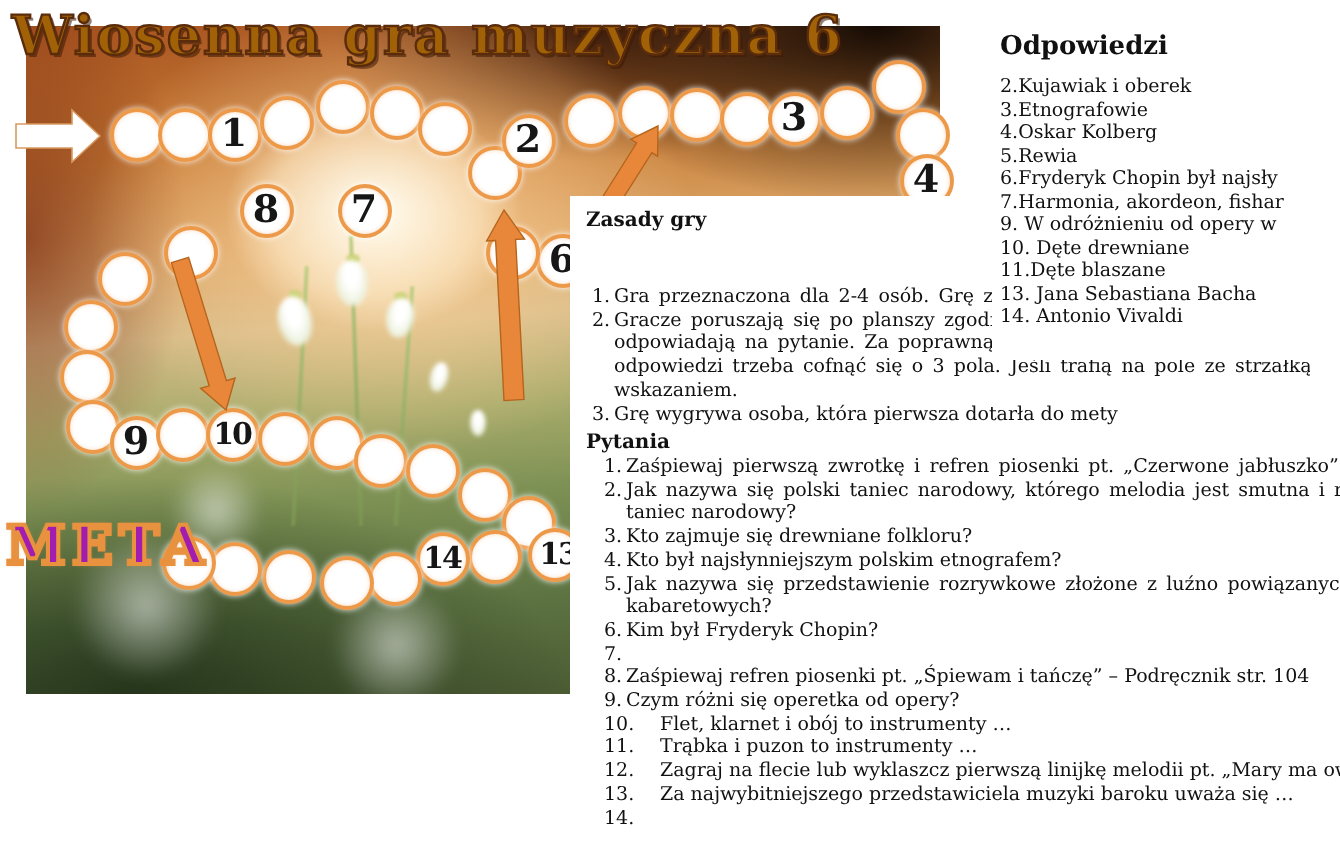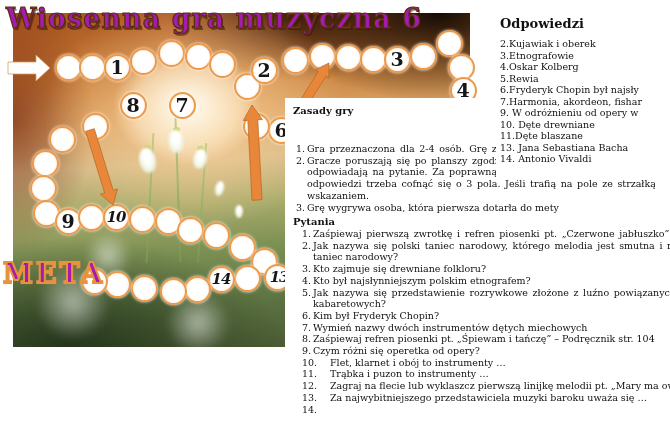--- a/index.html
+++ b/index.html
@@ -21,21 +21,21 @@
   }
   .spot{position:absolute;border-radius:50%;background:radial-gradient(circle, rgba(255,255,255,.55), rgba(255,255,255,0) 70%);filter:blur(4px);}
   .bloom{position:absolute;border-radius:50% 50% 46% 46%;
     background:radial-gradient(ellipse at 50% 32%, #ffffff 30%, #eef3e2 62%, rgba(238,243,226,0) 88%);
     filter:blur(1px);}
   .stem{position:absolute;width:2px;background:linear-gradient(#c3cf85,#7a9452);filter:blur(.6px);}
   .cap{position:absolute;width:7px;height:5px;border-radius:50%;background:#cdd37b;filter:blur(.7px);}
   
   .title{
     position:absolute;left:6px;top:3px;z-index:4;width:440px;
-    font-size:27px;font-weight:bold;letter-spacing:1px;color:#a21caf;
+    font-size:27px;font-weight:bold;letter-spacing:1px;color:#a16207;
     -webkit-text-stroke:1.2px #5a2c0c;
     text-shadow:1.5px 1.5px 0 rgba(60,25,5,.55);
     white-space:nowrap;
   }
   .meta{
     position:absolute;left:3px;top:258px;z-index:3;
     font-size:27px;font-weight:bold;letter-spacing:3px;color:#a21caf;
     -webkit-text-stroke:2px #e8913f;
     text-shadow:0 0 2px rgba(232,145,63,.9);
   }
@@ -44,21 +44,21 @@
   .cell{
     position:absolute;width:27px;height:27px;border-radius:50%;
     background:#ffffff;border:2px solid #ec9a4a;box-sizing:border-box;
     box-shadow:0 0 3px rgba(255,255,255,.9), inset 0 0 2px rgba(240,150,70,.35);
     display:flex;align-items:center;justify-content:center;
   }
   .cell .num{
     font-family:"DejaVu Serif",serif;font-weight:bold;font-size:19px;line-height:1;
     color:#161616;text-shadow:-1px -1px 0 rgba(255,255,255,.8);
   }
-  .cell .num.two{font-size:15px;letter-spacing:-1px;font-style:italic;}
+  .cell .num.two{font-size:15px;letter-spacing:-1px;}
   .arrows{position:absolute;left:0;top:0;z-index:3;}
   
   .panel-main{position:absolute;left:285px;top:98px;width:385px;height:327px;background:#ffffff;z-index:5;}
   .answers-box{position:absolute;left:496px;top:4px;width:174px;height:176px;background:#ffffff;z-index:6;}
   .sec-header{position:absolute;font-size:10px;font-weight:bold;color:#111;}
   .rules-header{left:8px;top:7px;}
   .q-header{left:8px;top:118px;}
   .rules-list{position:absolute;left:11px;top:45px;width:359px;overflow:hidden;}
   .q-list{position:absolute;left:17px;top:130px;width:368px;overflow:hidden;}
   .t-row{display:flex;font-size:9.5px;line-height:11.7px;color:#111;white-space:nowrap;}
@@ -226,21 +226,20 @@
       <div class="t-row">
         <span class="marker"></span>
         <span class="txt">kabaretowych?</span>
       </div>
       <div class="t-row">
         <span class="marker">6.</span>
         <span class="txt">Kim był Fryderyk Chopin?</span>
       </div>
       <div class="t-row">
         <span class="marker">7.</span>
-        <span class="txt">Wymień nazwy dwóch instrumentów dętych miechowych</span>
       </div>
       <div class="t-row">
         <span class="marker">8.</span>
         <span class="txt">Zaśpiewaj refren piosenki pt. „Śpiewam i tańczę” – Podręcznik str. 104</span>
       </div>
       <div class="t-row">
         <span class="marker">9.</span>
         <span class="txt">Czym różni się operetka od opery?</span>
       </div>
       <div class="t-row">

